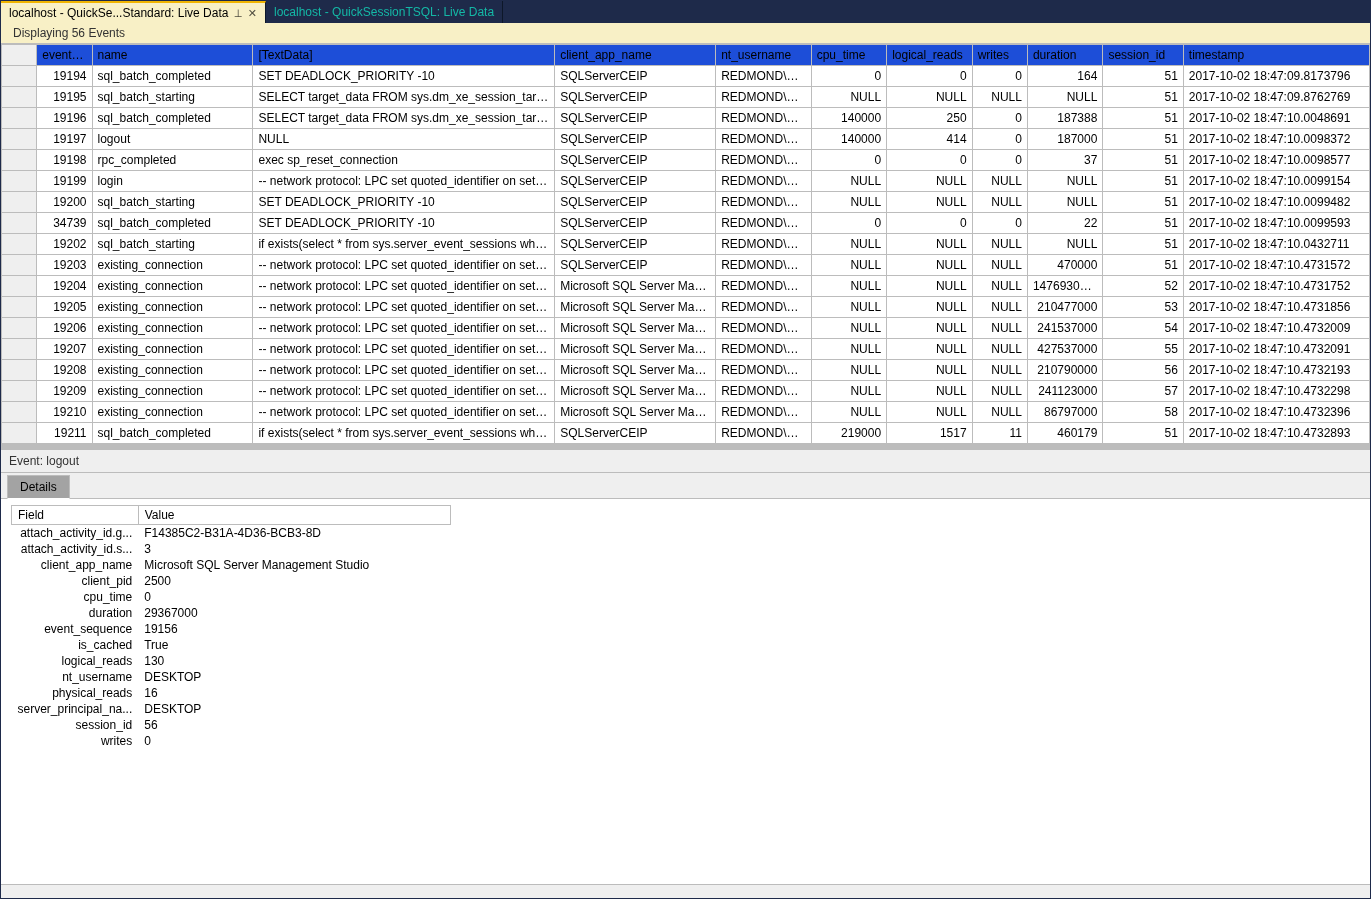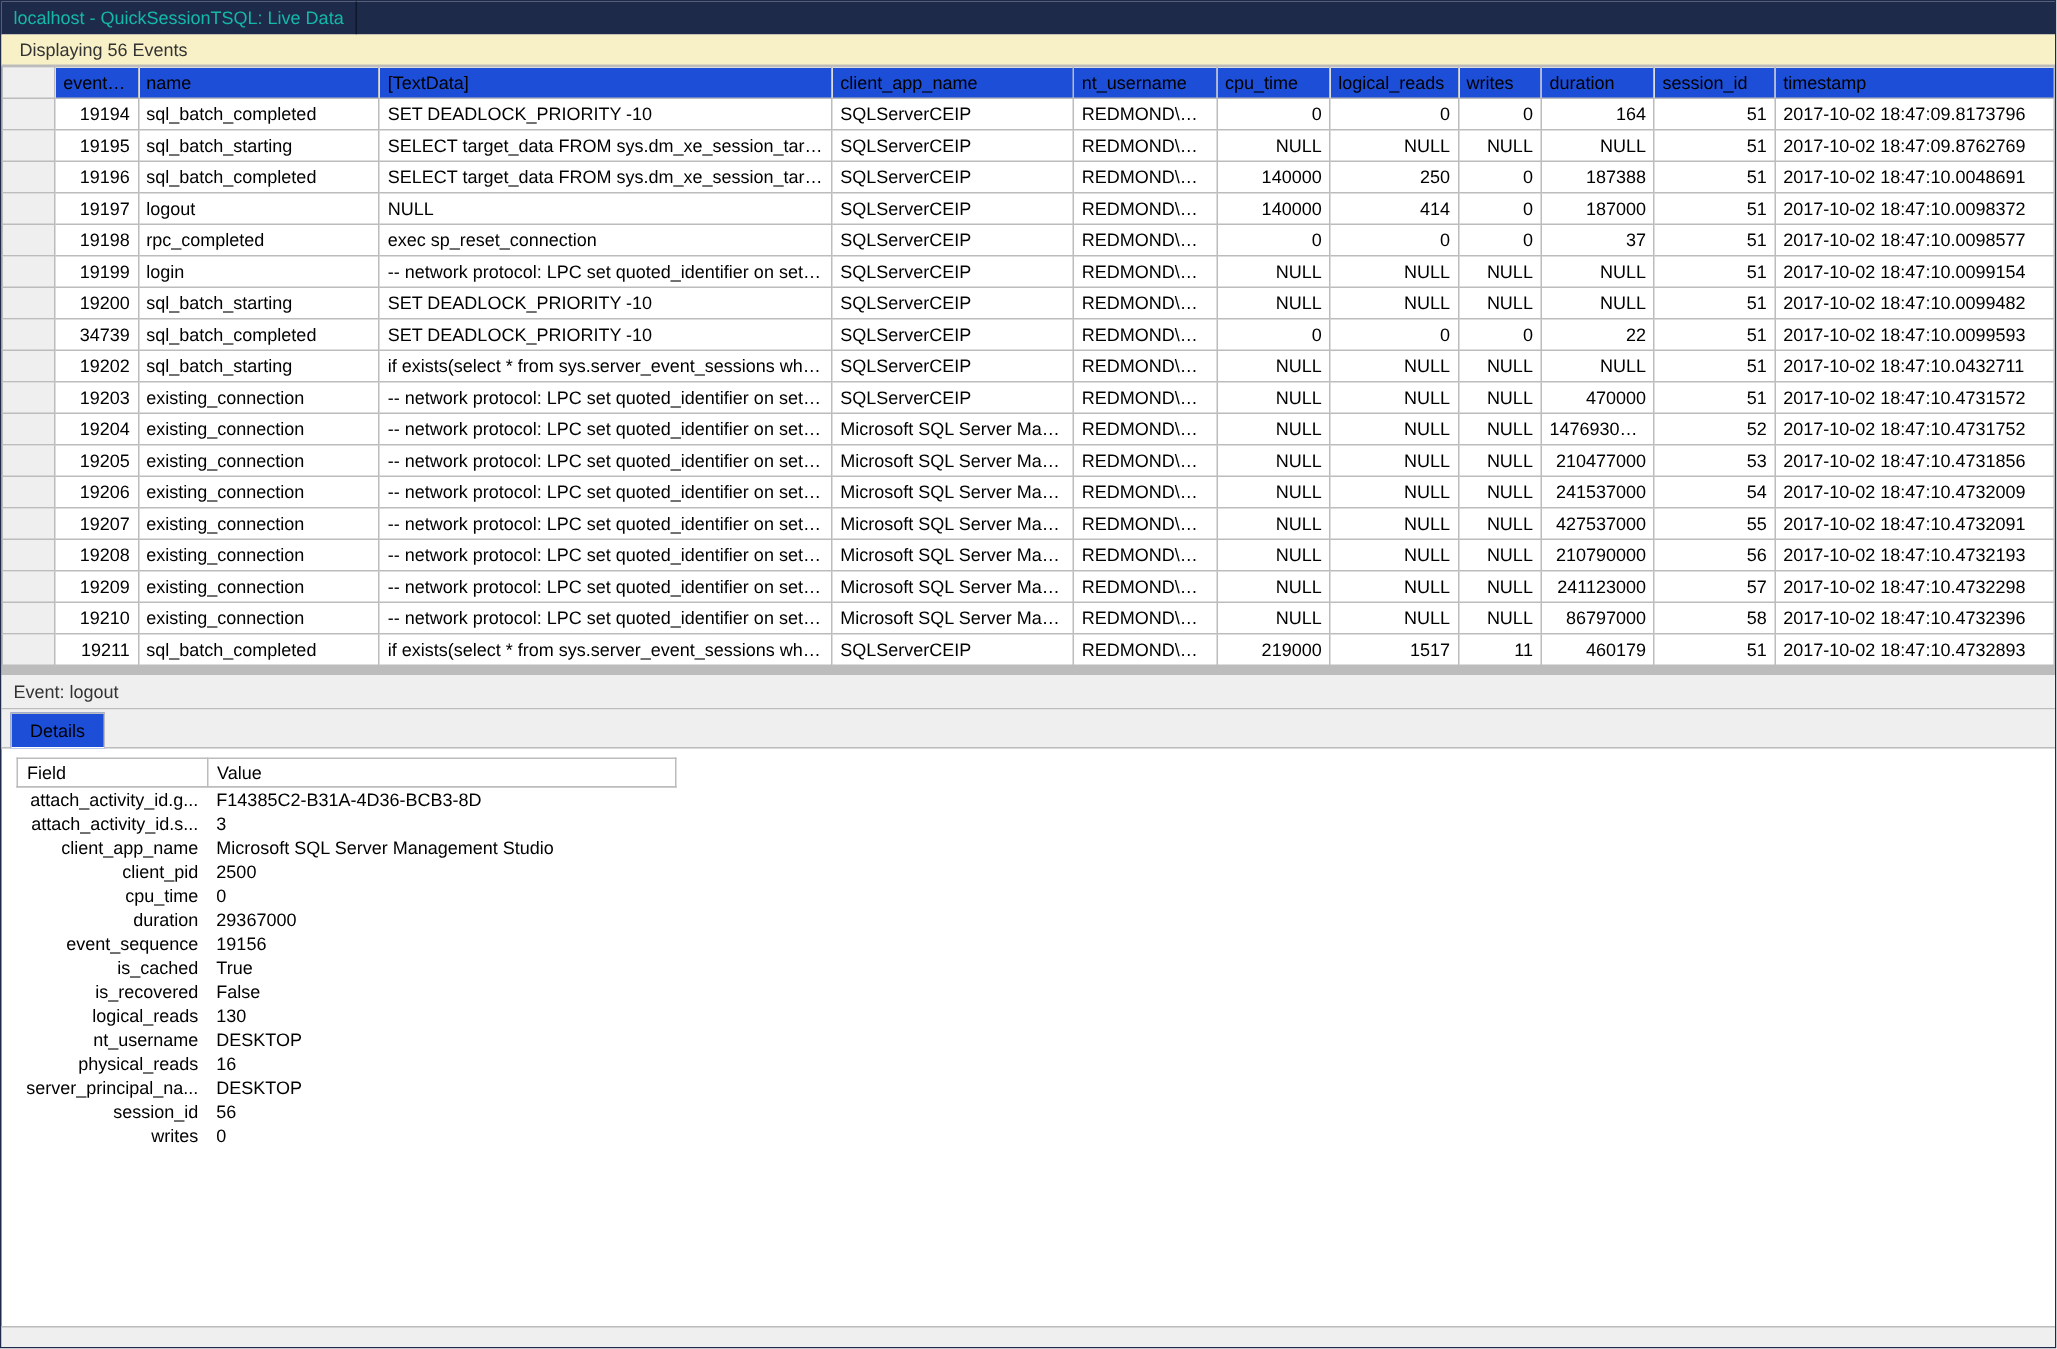--- a/index.html
+++ b/index.html
@@ -11,34 +11,39 @@
   .tab .pin, .tab .close { margin-left: 6px; font-size: 11px; opacity: .7; }
   .statusbar { background: #f8f0c6; color: #333; padding: 3px 12px; border-bottom: 1px solid #bcbcbc; }
   .gridwrap { flex: 0 0 auto; overflow: auto; border-bottom: 6px solid #bcbcbc; }
   table.grid { border-collapse: collapse; width: 100%; table-layout: fixed; }
   table.grid th, table.grid td { border: 1px solid #bcbcbc; padding: 3px 5px; font-size: 12px; white-space: nowrap; overflow: hidden; text-overflow: ellipsis; height: 20px; }
   table.grid th { background: #1d4ed8; text-align: left; font-weight: normal; }
   table.grid td.num { text-align: right; }
   table.grid .rowhdr { width: 35px; background: #efefef; }
   .eventlabel { padding: 4px 8px; background: #efefef; color: #333; border-bottom: 1px solid #bcbcbc; }
   .dtabbar { display: flex; background: #efefef; border-bottom: 1px solid #bcbcbc; }
-  .dtab { padding: 4px 12px; background: #1d4ed8; border: 1px solid #bcbcbc; border-bottom: 1px solid #fff; margin: 2px 0 -1px 6px; cursor: pointer; }
+  .dtab { padding: 4px 12px; background: #a3a3a3; border: 1px solid #bcbcbc; border-bottom: 1px solid #fff; margin: 2px 0 -1px 6px; cursor: pointer; }
   .detailswrap { flex: 1; padding: 6px 10px; overflow: auto; }
   table.details { border-collapse: collapse; width: 440px; }
   table.details th { text-align: left; font-weight: normal; padding: 2px 6px; border: 1px solid #bcbcbc; background: #fff; }
   table.details td { padding: 1px 6px; white-space: nowrap; overflow: hidden; text-overflow: ellipsis; }
   table.details td.field { width: 110px; text-align: right; }
   .bottombar { height: 14px; background: #efefef; border-top: 1px solid #bcbcbc; }
 </style>
 </head>
 <body>
 
 <div class="root">
 
   <div class="tabbar" id="tabbar">
+      <div class="tab active">
+        <span>localhost - QuickSe...Standard: Live Data</span>
+        <span class="pin">⟂</span>
+        <span class="close">✕</span>
+      </div>
       <div class="tab">
         <span>localhost - QuickSessionTSQL: Live Data</span>
       </div>
     </div>
 
   <div class="statusbar">Displaying 56 Events</div>
 
   <div class="gridwrap">
     <table class="grid" id="grid">
         <colgroup>
@@ -369,24 +374,20 @@
           </tr>
           <tr>
             <td class="field">event_sequence</td>
             <td>19156</td>
           </tr>
           <tr>
             <td class="field">is_cached</td>
             <td>True</td>
           </tr>
           <tr>
-            <td class="field">is_recovered</td>
-            <td>False</td>
-          </tr>
-          <tr>
             <td class="field">logical_reads</td>
             <td>130</td>
           </tr>
           <tr>
             <td class="field">nt_username</td>
             <td>DESKTOP</td>
           </tr>
           <tr>
             <td class="field">physical_reads</td>
             <td>16</td>

